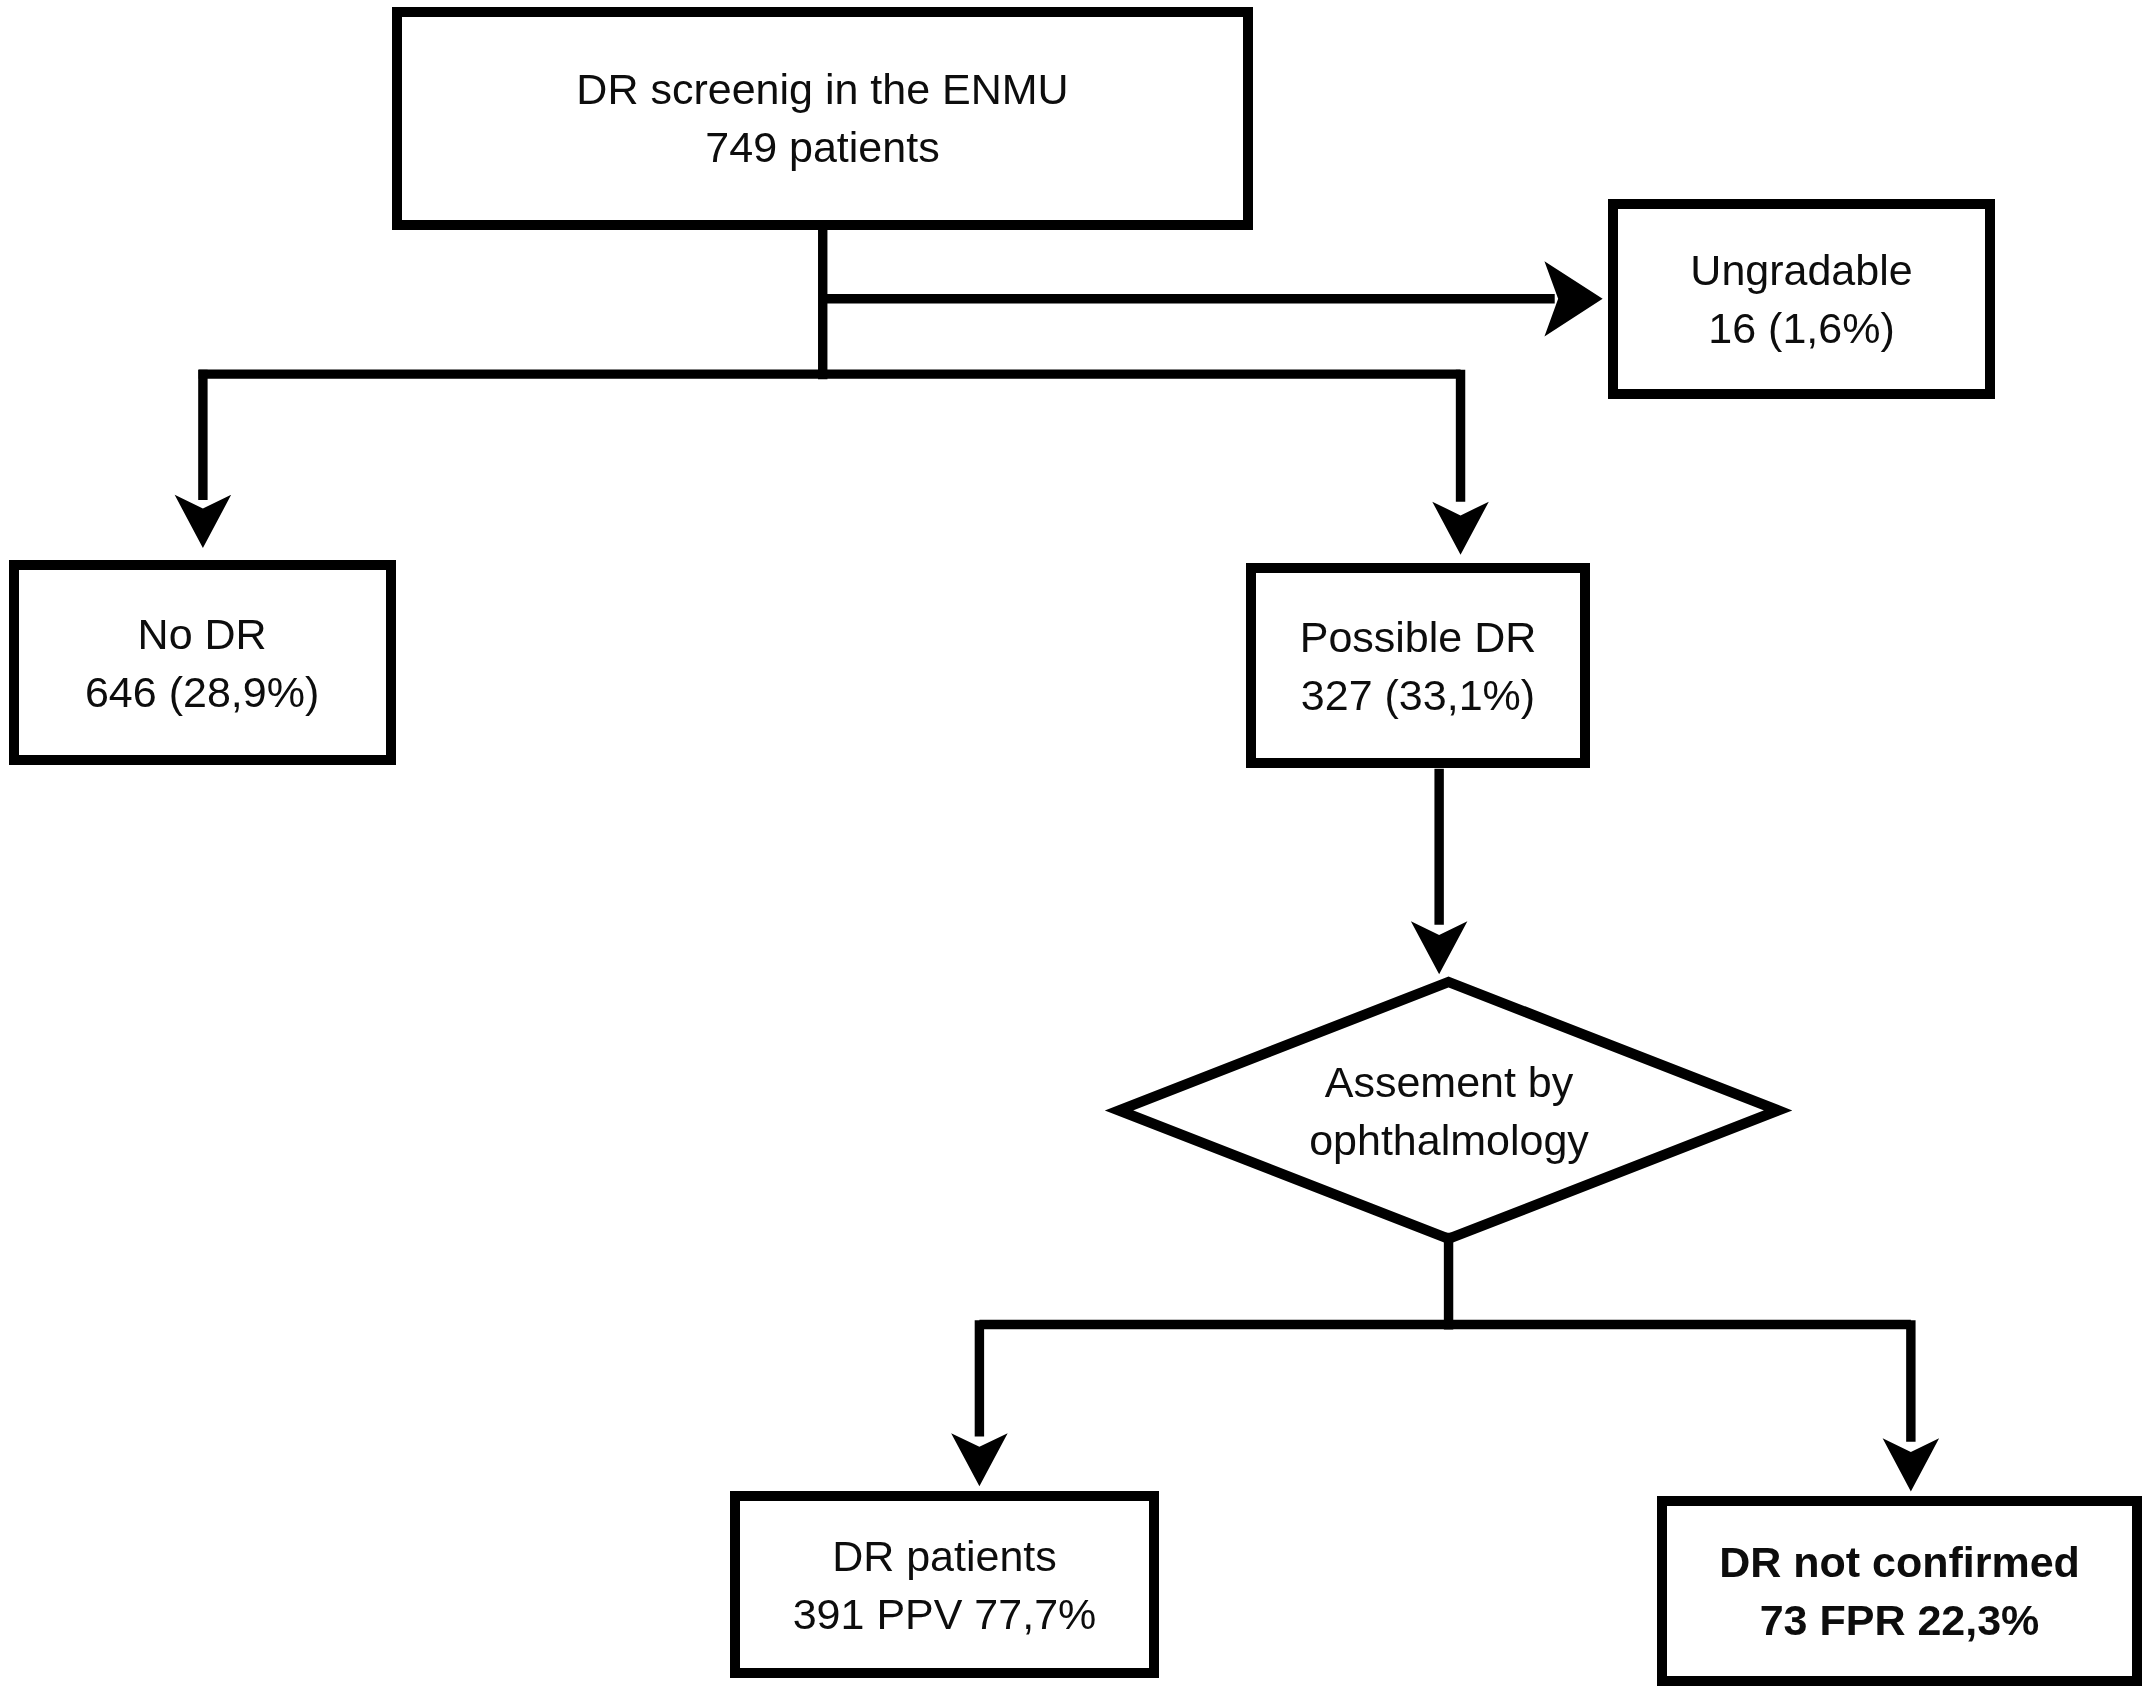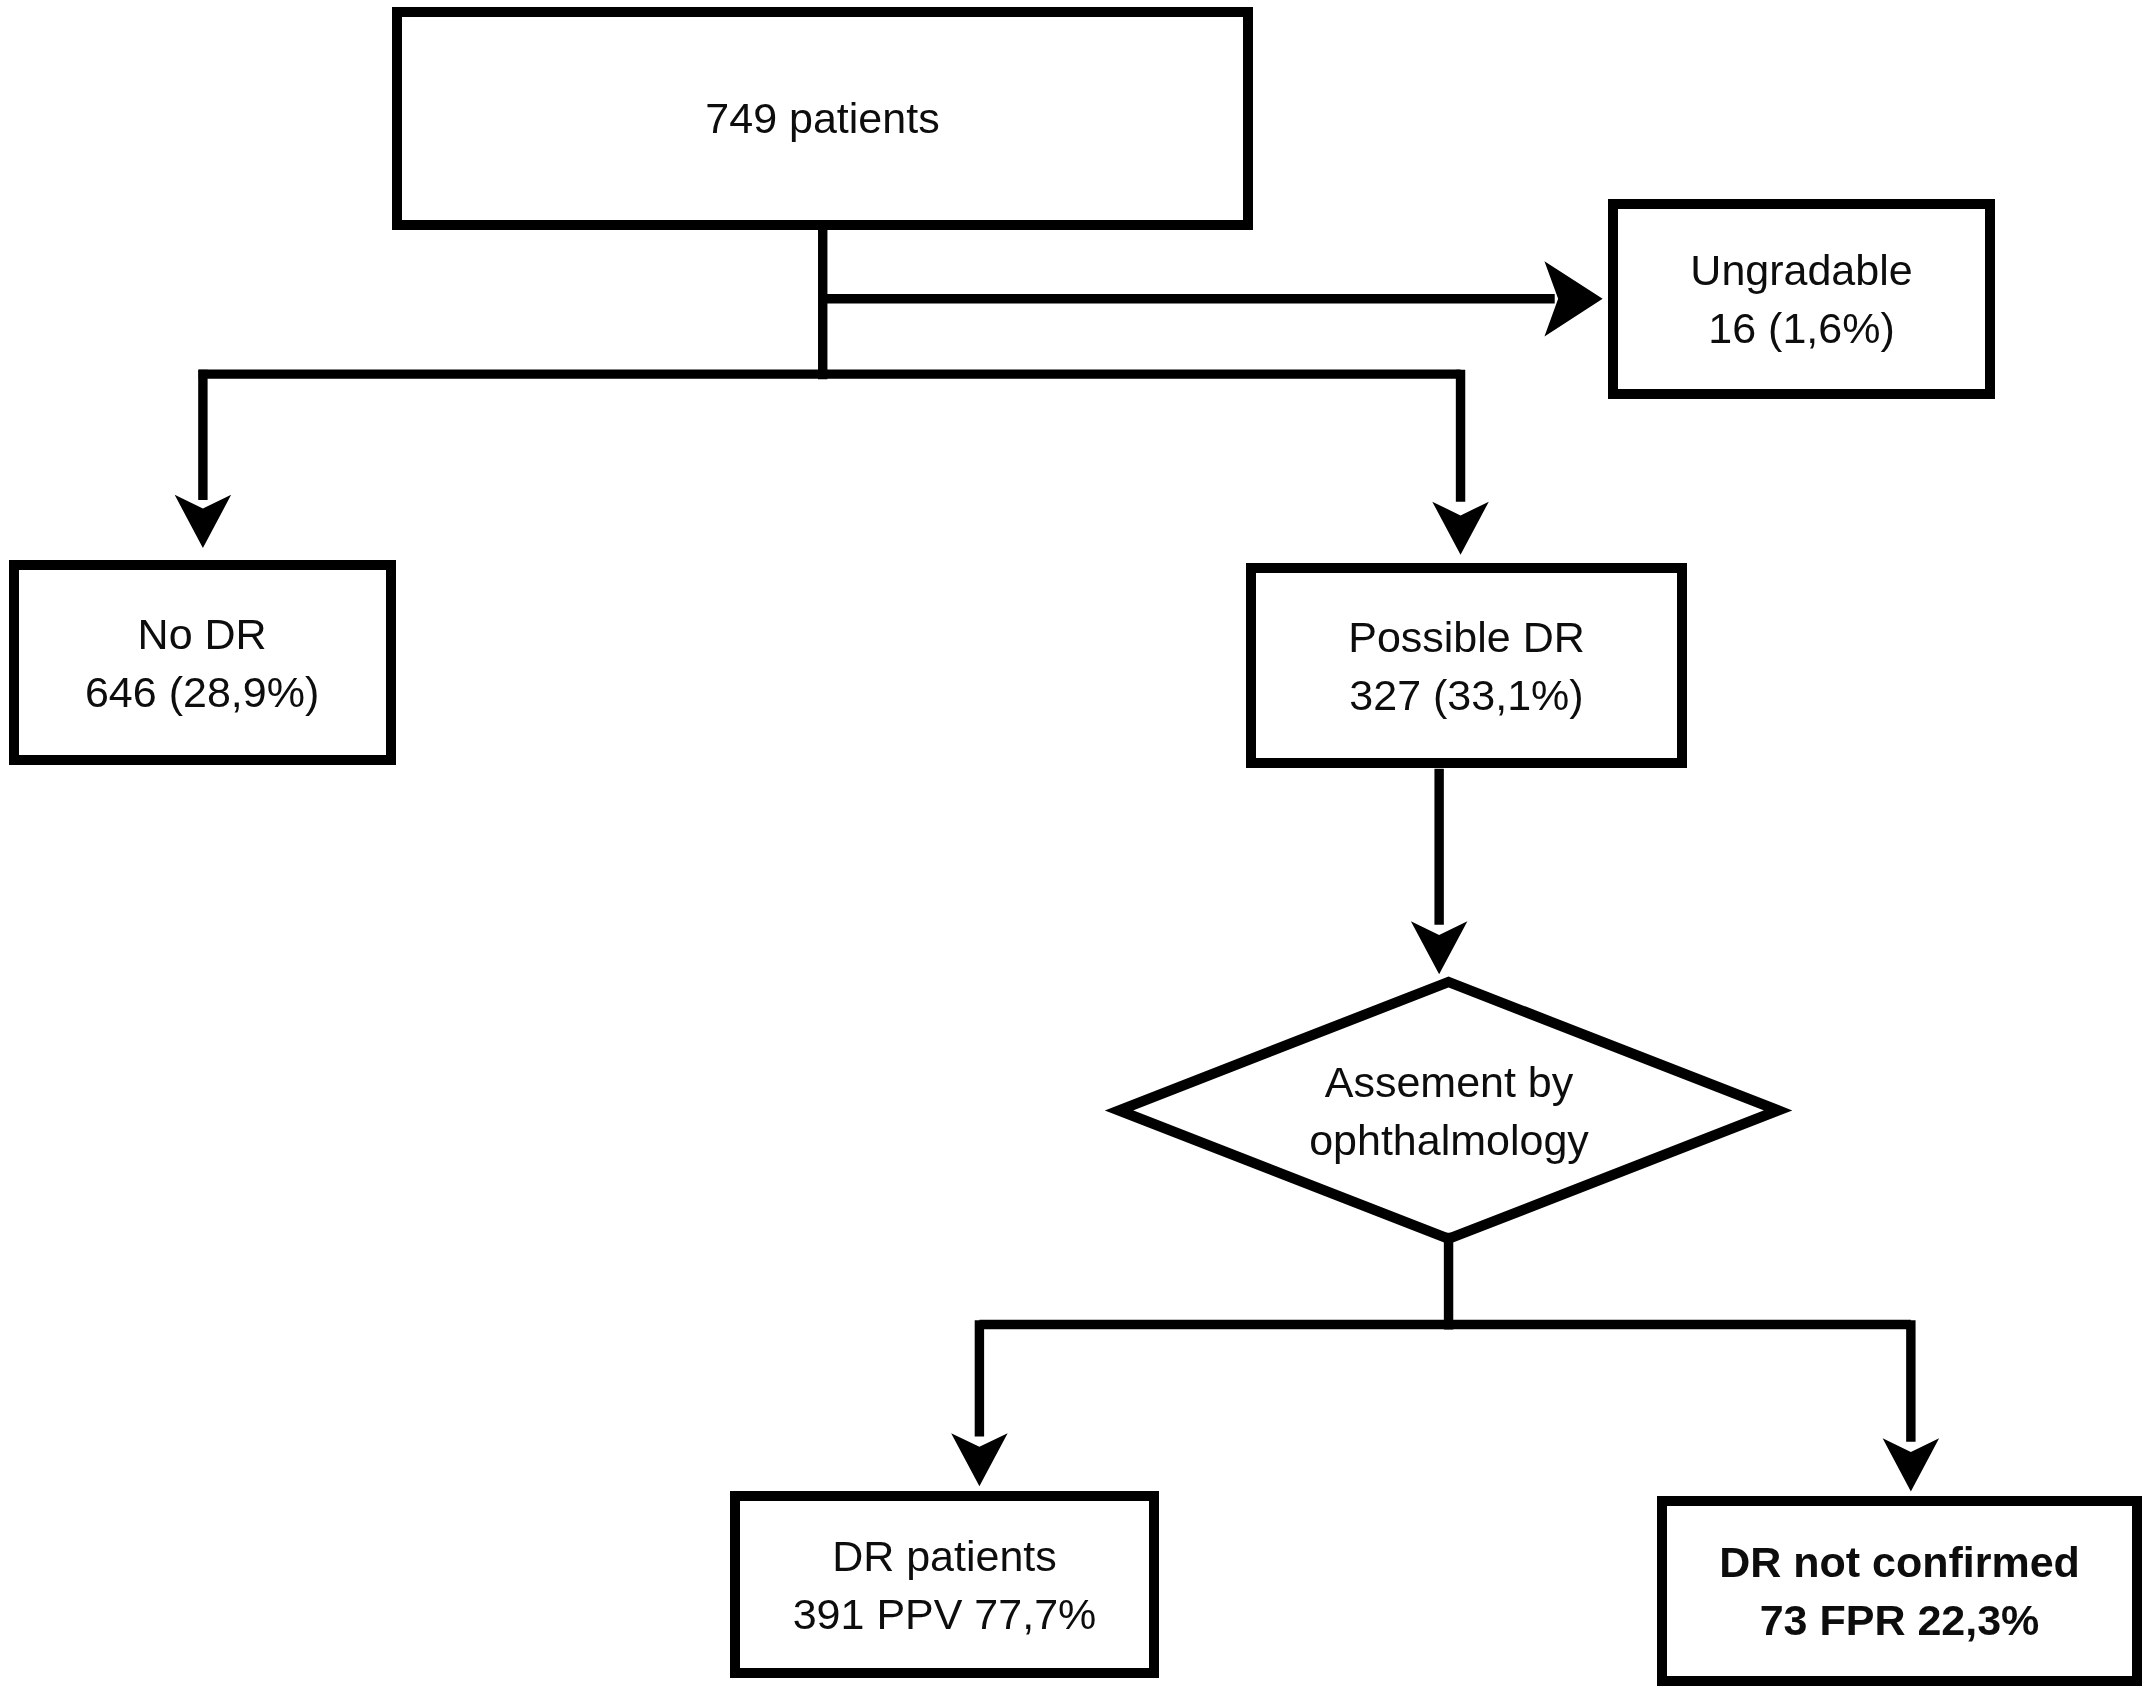--- a/index.html
+++ b/index.html
@@ -54,21 +54,21 @@
     line-height:58px;
     white-space:nowrap;
   }
   .box{
     border:10.3px solid var(--border);
     background:var(--bg);
   }
   .node-screening      { left:392px;  top:6.8px;    width:861px; height:223px; }
   .node-ungradable     { left:1608px; top:199px;  width:387px;  height:200px; }
   .node-no-dr          { left:8.6px;   top:560px;  width:387px;  height:205px;text-align:right; }
-  .node-possible-dr    { left:1246px; top:563px;  width:441px;  height:205px; }
+  .node-possible-dr    { left:1246px; top:563px;  width:344px;  height:205px; }
   .node-assessment     { left:1192px; top:1038px; width:514px;  height:146px;align-items:center; }
   .node-dr-confirmed   { left:730px;  top:1491px; width:429px;  height:187px; }
   .node-dr-not-confirmed{ left:1657px; top:1496px; width:485px; height:190px;font-weight:bold; }
 </style>
 </head>
 <body>
 
 <div class="canvas">
 
   <svg class="connector-layer" viewBox="0 0 2516 1988">
@@ -96,20 +96,21 @@
     <line class="edge" x1="1144" y1="1547" x2="2232" y2="1547"></line>
 
     <line class="edge" x1="1144" y1="1542" x2="1144" y2="1678"></line>
     <polygon class="arrowhead" points="1144,1736 1111,1674 1144,1690 1177,1674"></polygon>
 
     <line class="edge" x1="2232" y1="1542" x2="2232" y2="1684"></line>
     <polygon class="arrowhead" points="2232,1742 2199,1680 2232,1696 2265,1680"></polygon>
   </svg>
 
   <div class="node box node-screening">
+    <div>DR screenig in the ENMU</div>
     <div>749 patients</div>
   </div>
 
   <div class="node box node-ungradable">
     <div>Ungradable</div>
     <div>16 (1,6%)</div>
   </div>
 
   <div class="node box node-no-dr">
     <div>No DR</div>

